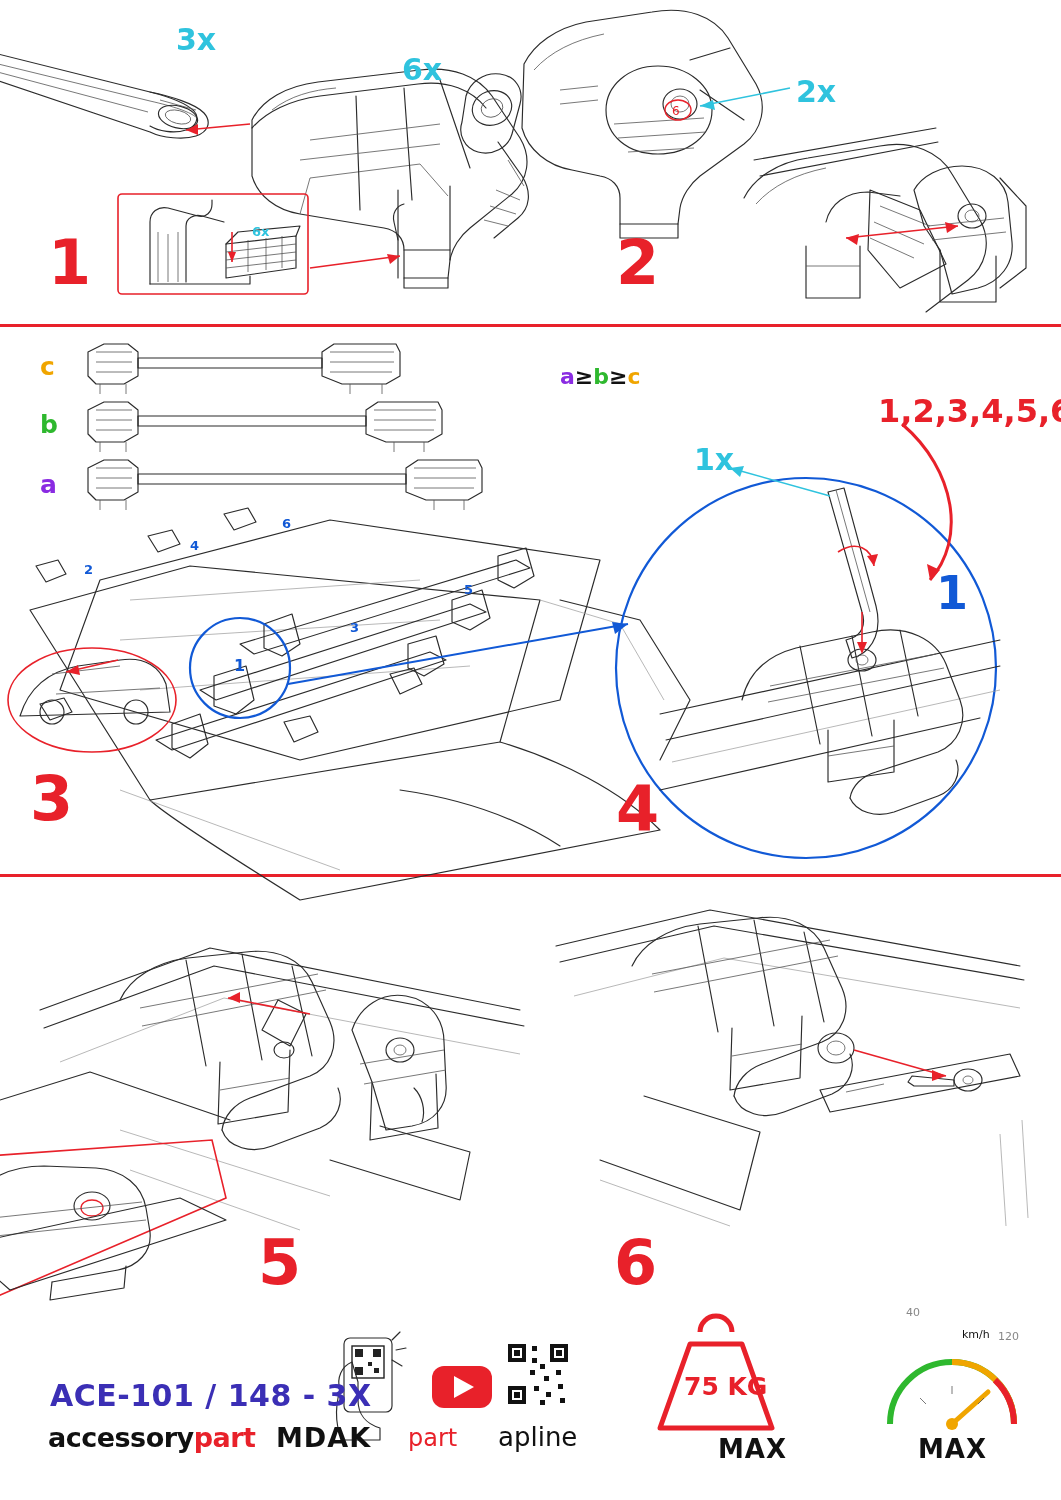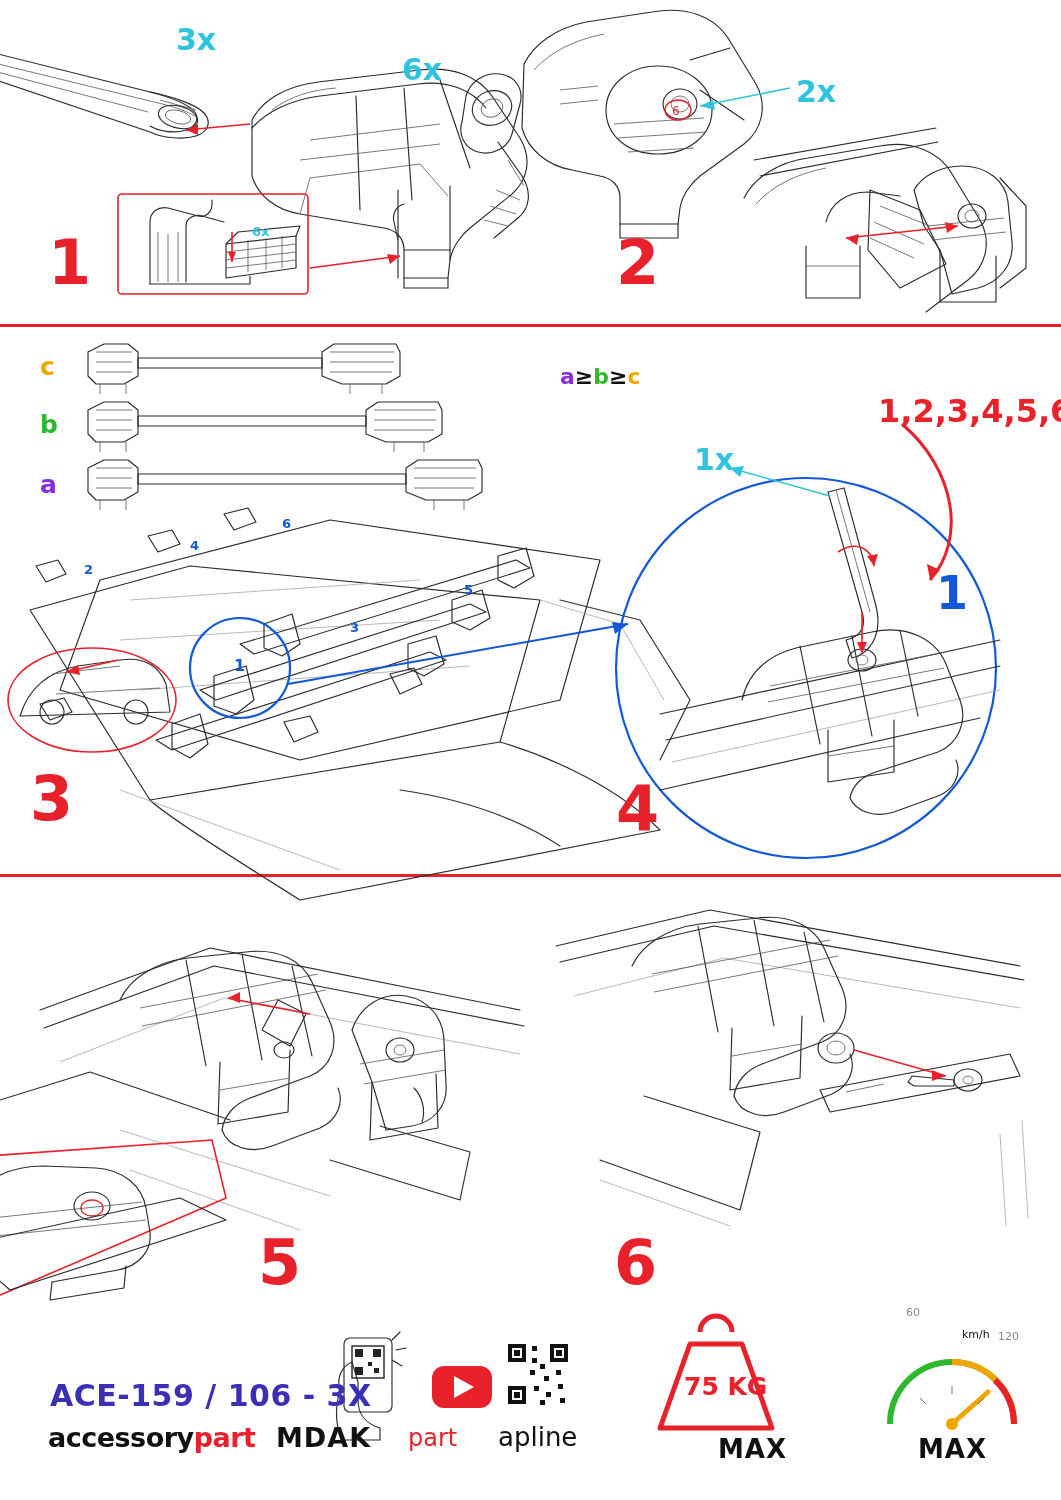--- a/index.html
+++ b/index.html
@@ -537,34 +537,34 @@
   <div class="seq" style="left:878px; top:392px;">1,2,3,4,5,6</div>
   <div class="bignum-blue" style="left:936px; top:566px;">1</div>
 
   <div class="marker-circle" style="left:234px; top:656px;">1</div>
   <div class="marker" style="left:84px; top:562px;">2</div>
   <div class="marker" style="left:350px; top:620px;">3</div>
   <div class="marker" style="left:190px; top:538px;">4</div>
   <div class="marker" style="left:464px; top:582px;">5</div>
   <div class="marker" style="left:282px; top:516px;">6</div>
 
-  <div class="productcode">ACE-159 / 106 - 3X</div>
+  <div class="productcode">ACE-101 / 148 - 3X</div>
 
   <div class="brandrow">
     <span class="brand-accessorypart"><span>accessory</span><span class="red">part</span></span>
   </div>
   <div style="position:absolute; left:276px; top:1422px;">
     <span class="brand-mdak">MD</span><span class="brand-mdak red">A</span><span class="brand-mdak">K</span>
   </div>
   <div class="brand-ipqi" style="position:absolute; left:408px; top:1424px;">part</div>
   <div style="position:absolute; left:498px; top:1422px;">
     <span class="brand-apline">ap</span><span class="brand-apline red">line</span>
   </div>
 
   <div class="weightlabel" style="left:684px; top:1372px;">75 KG</div>
   <div class="maxlabel" style="left:718px; top:1434px;">MAX</div>
 
   <div class="kmh" style="left:930px; top:1328px;margin-left:32px;">km/h</div>
   <div class="maxlabel" style="left:918px; top:1434px;">MAX</div>
-  <div class="gaugenum" style="left:906px; top:1306px;">60</div>
+  <div class="gaugenum" style="left:906px; top:1306px;">40</div>
   <div class="gaugenum" style="left:998px; top:1330px;">120</div>
 
 </div>
 
 </body></html>

